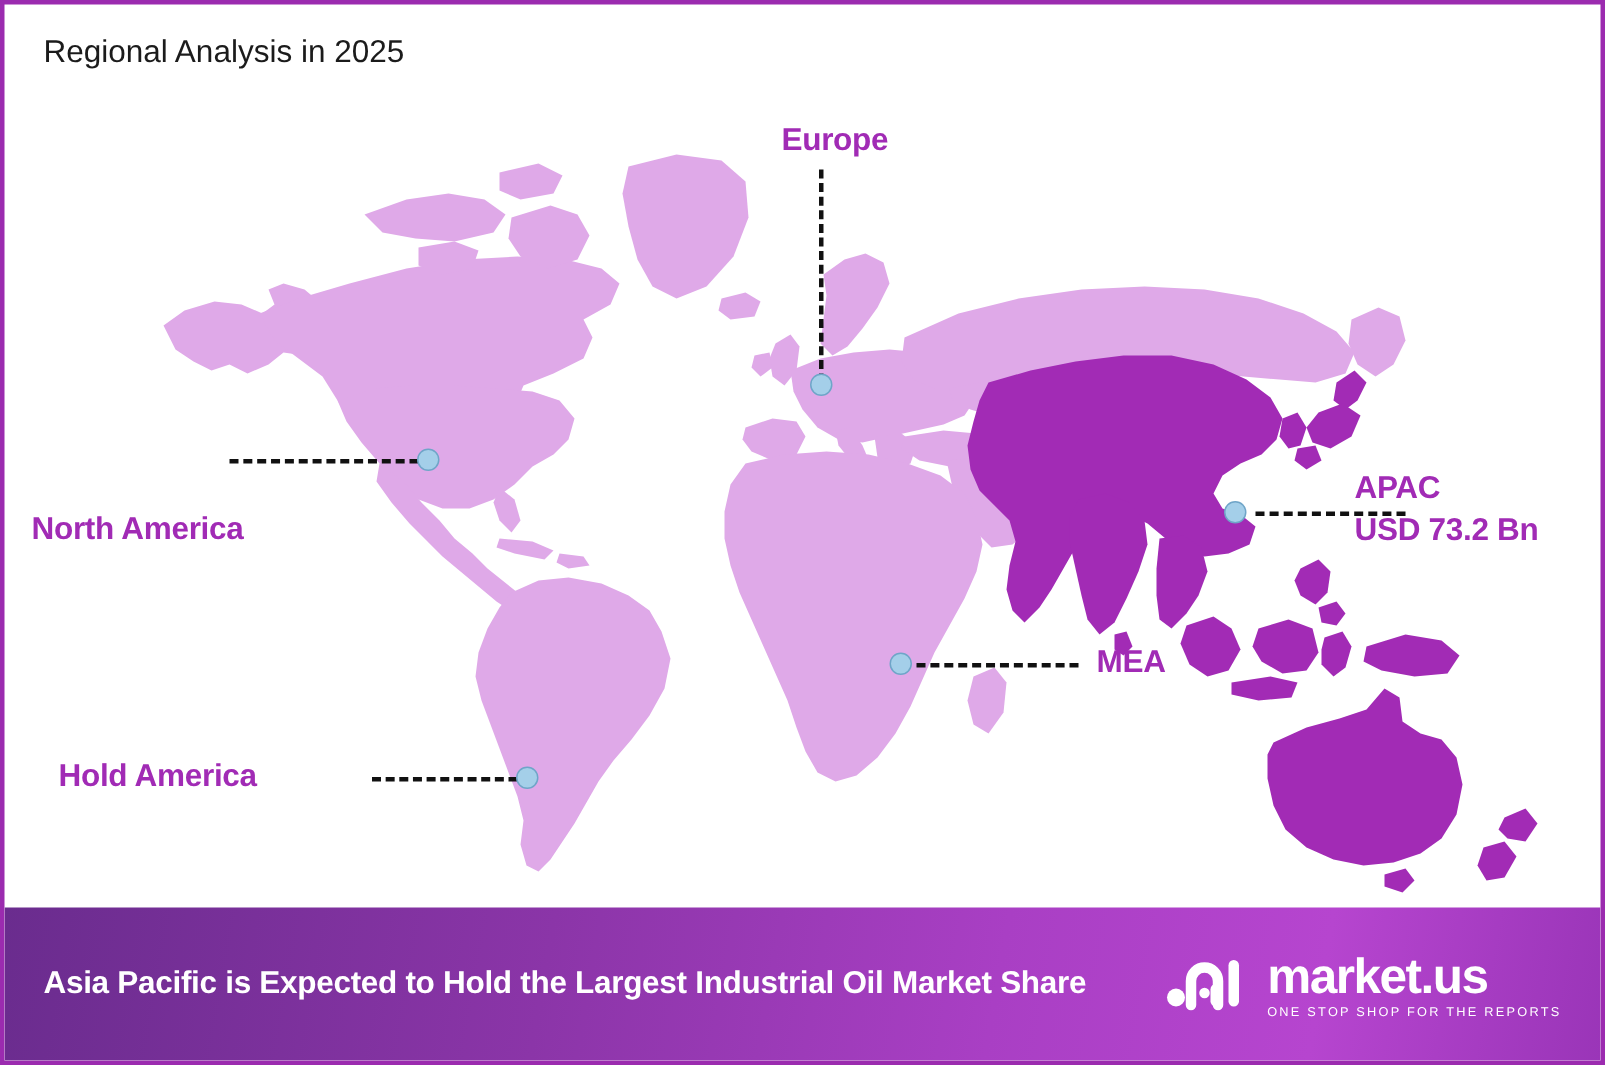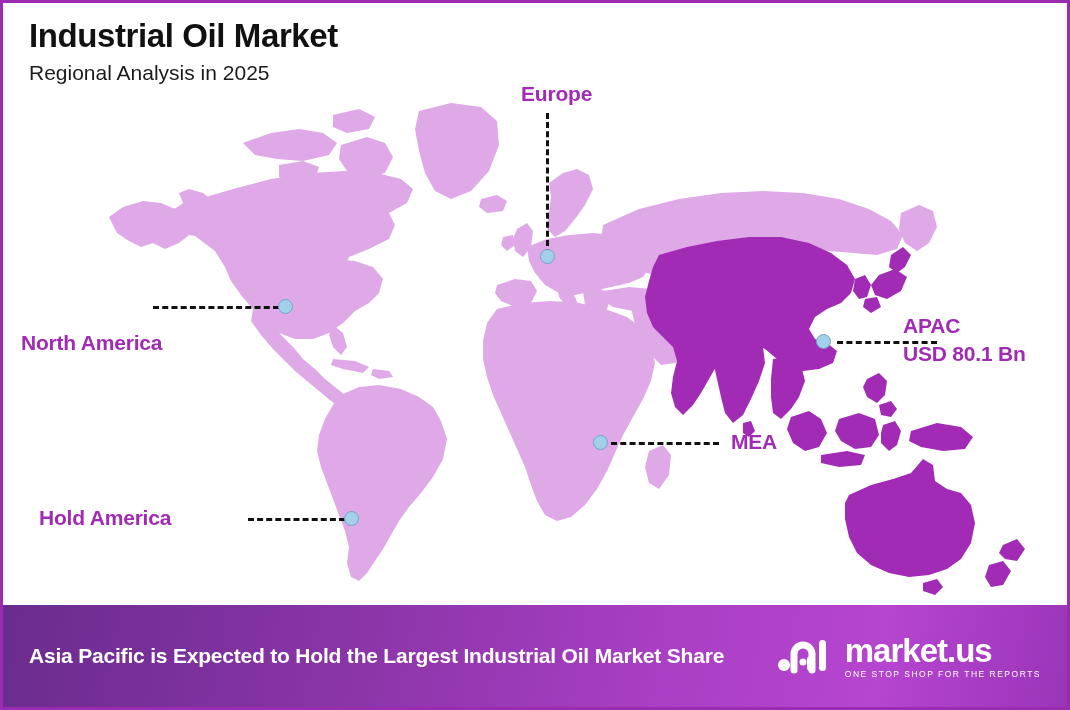--- a/index.html
+++ b/index.html
@@ -158,21 +158,20 @@
     letter-spacing: 1.5px;
     margin-top: 3px;
   }
 </style>
 </head>
 <body>
 
 <div id="infographic">
 
   <div id="header">
-    <h1 id="title">Industrial Oil Market</h1>
     <h2 id="subtitle">Regional Analysis in 2025</h2>
   </div>
 
   <div id="map-stage">
     <svg id="world-map" viewBox="0 0 1064 620" preserveAspectRatio="xMidYMid meet">
 
       <g fill="#DFA9E8">
 
         <path d="M106 214 L120 204 L140 198 L158 200 L172 206 L180 200 L176 190 L186 186 L200 190 L212 200 L220 212
              L214 226 L200 234 L186 232 L176 240 L162 246 L150 240 L138 244 L126 238 L114 230 Z"></path>
@@ -285,34 +284,34 @@
         <path d="M986 562 L1000 558 L1008 568 L1000 582 L988 584 L982 574 Z"></path>
 
         <path d="M740 420 L748 418 L752 428 L746 434 L740 430 Z"></path>
       </g>
     </svg>
   </div>
 
   <div id="annotation-layer">
 
     <div class="region-annotation">
-      <div class="region-label" style="left:18px; top:328px;">North America</div>
+      <div class="region-label" style="left:18px; top:338px;">North America</div>
       <div class="leader-line" style="left:150px; top:303px; width:126px;"></div>
       <div class="region-marker" style="left:275px; top:296px;"></div>
     </div>
 
     <div class="region-annotation">
       <div class="region-label" style="left:518px; top:79px;">Europe</div>
       <div class="leader-line vertical" style="left:543px; top:110px; height:142px;"></div>
       <div class="region-marker" style="left:537px; top:246px;"></div>
     </div>
 
     <div class="region-annotation">
       <div class="region-label two-line" style="left:900px; top:311px;">APAC</div>
-      <div class="region-label two-line" style="left:900px; top:339px;">USD 80.1 Bn</div>
+      <div class="region-label two-line" style="left:900px; top:339px;">USD 73.2 Bn</div>
       <div class="leader-line" style="left:834px; top:338px; width:100px;"></div>
       <div class="region-marker" style="left:813px; top:331px;"></div>
     </div>
 
     <div class="region-annotation">
       <div class="region-label" style="left:728px; top:427px;">MEA</div>
       <div class="leader-line" style="left:608px; top:439px; width:108px;"></div>
       <div class="region-marker" style="left:590px; top:432px;"></div>
     </div>
 

